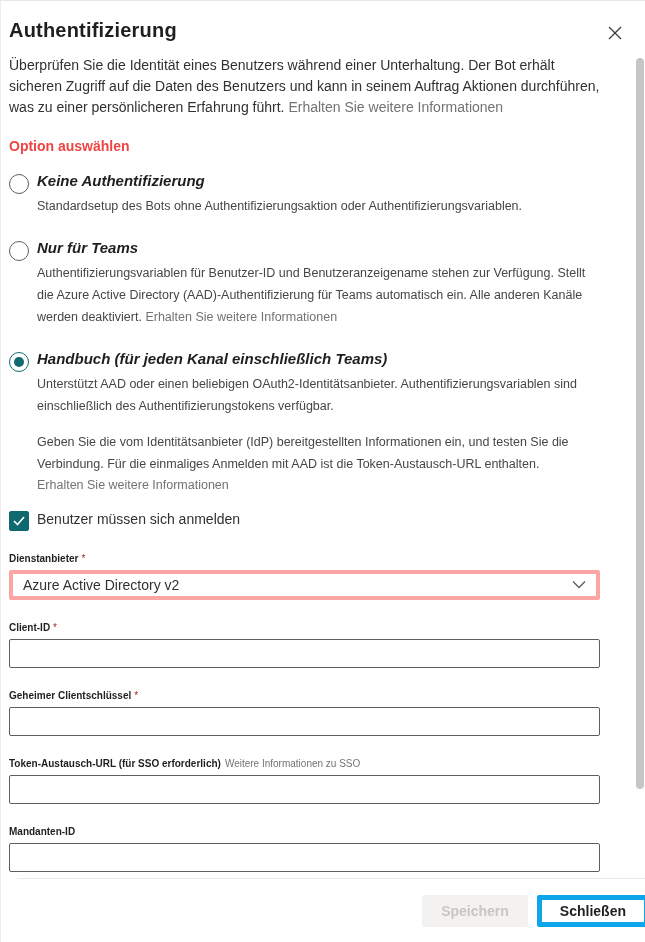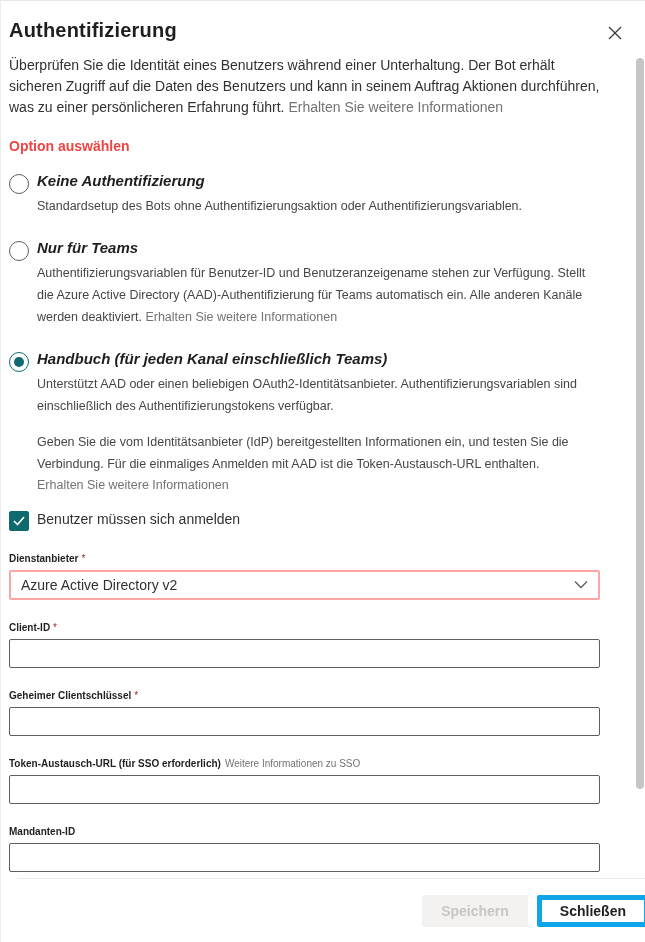--- a/index.html
+++ b/index.html
@@ -141,21 +141,21 @@
     font-size: 14px;
     color: #201f1e;
     padding: 0 8px;
     outline: none;
     display: block;
   }
   .select-box {
     margin-top: 6px;
     width: 591px;
     height: 30px;
-    border: 2px solid #fca5a5;
+    border: 4px solid #fca5a5;
     border-radius: 2px;
     background: #fff;
     display: flex;
     align-items: center;
     justify-content: space-between;
     padding: 0 10px;
     cursor: pointer;
   }
   .select-value { font-size: 14px; color: #323130; }
   .footer {

